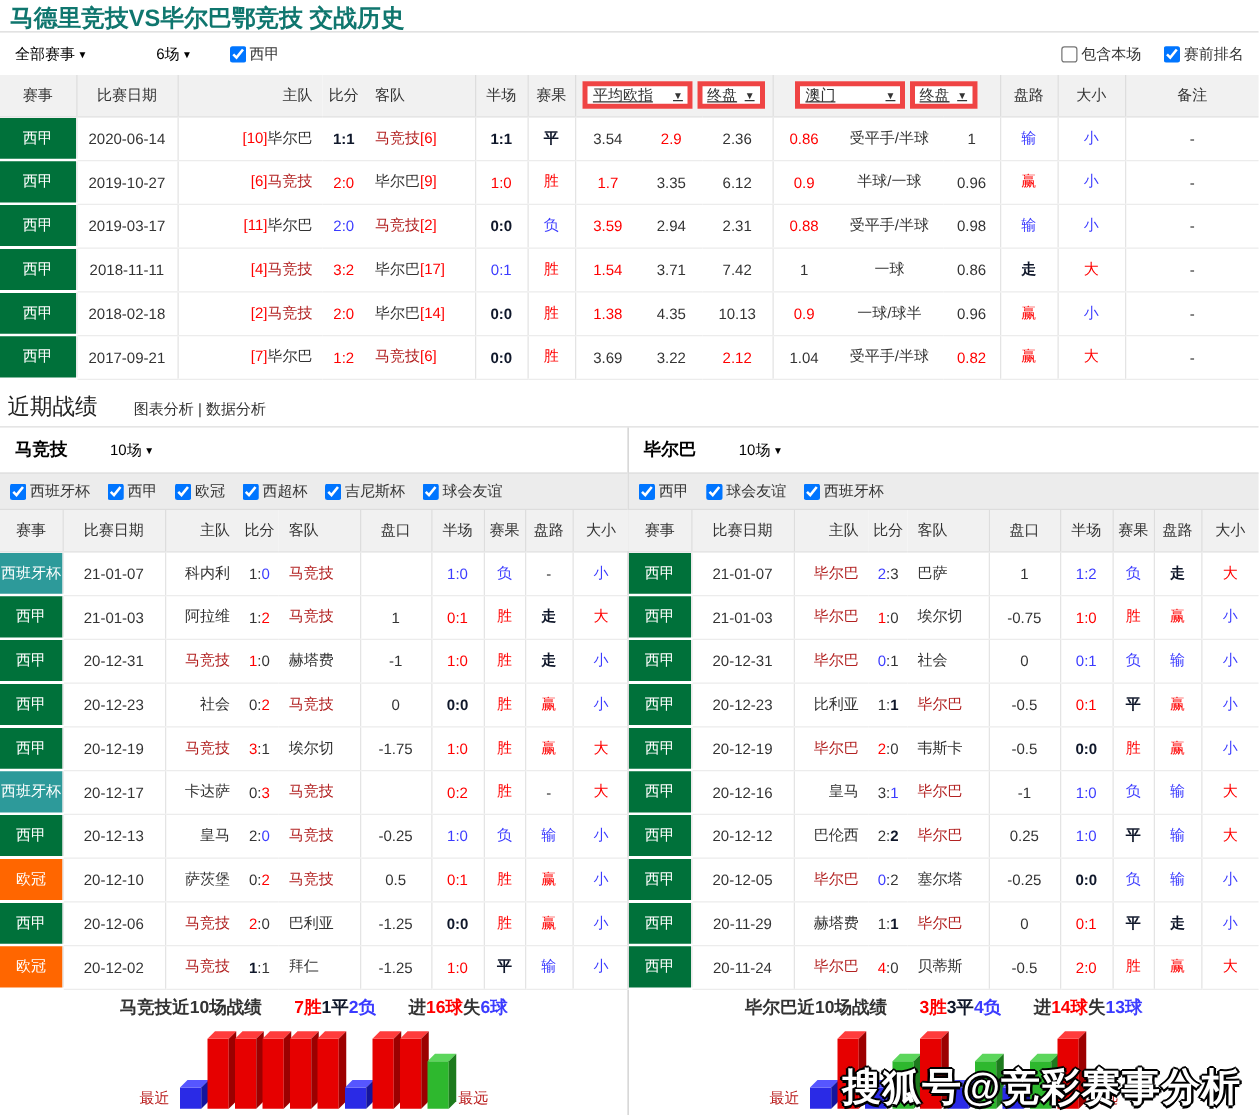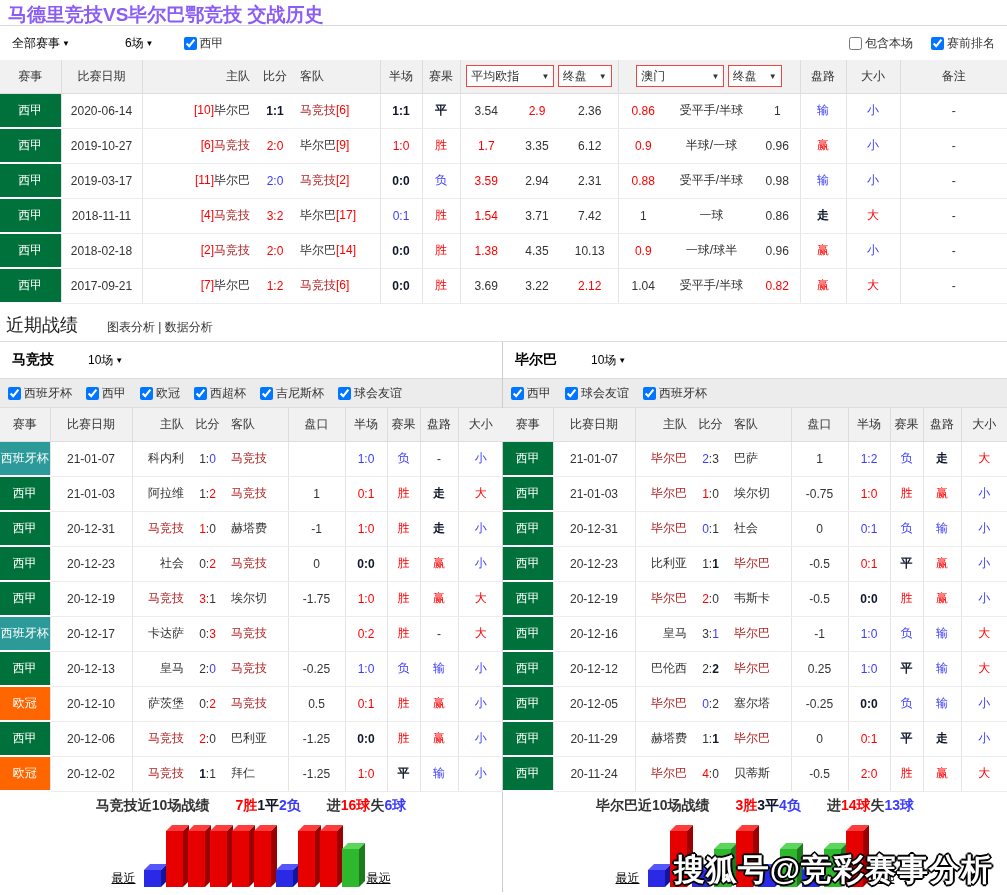--- a/index.html
+++ b/index.html
@@ -10,21 +10,21 @@
     font-family:"Liberation Sans","DejaVu Sans",sans-serif;
     font-size:12px;
   }
   
   .c-red{color:#f00;} .c-blue{color:#3b3bff;} .c-green{color:#0f172a;font-weight:bold;}
   .c-dark{color:#333;} .c-team{color:#b22222;}
   
   .lg-green{background:#00713a;} .lg-teal{background:#2d9a9a;} .lg-orange{background:#ff6600;}
 
   .titlebar{ padding:2px 8px 3px; border-bottom:1px solid #d9d9d9; display:flex; align-items:baseline; gap:12px; height:26px;}
-  .titlebar h1{ margin:0; font-size:19px; font-weight:bold; color:#8b5cf6; white-space:nowrap;}
+  .titlebar h1{ margin:0; font-size:19px; font-weight:bold; color:#0f766e; white-space:nowrap;}
   .summary{ font-size:12px; white-space:nowrap;}
 
   .filterbar{ height:34px; display:flex; align-items:center; padding:0 12px; justify-content:space-between;}
   .filterbar .left{ display:flex; align-items:center; }
   .filterbar .right{ display:flex; align-items:center; gap:18px;}
   .dd{ cursor:pointer; color:#000; white-space:nowrap;}
   .dd .arr{ font-size:8px; vertical-align:1px; margin-left:2px;}
   .gap1{margin-left:55px;} .gap2{margin-left:30px;}
   label.cb{ display:flex; align-items:center; gap:3px; cursor:pointer; white-space:nowrap;}
   input[type=checkbox]{ width:13px; height:13px; margin:0;}
@@ -32,21 +32,21 @@
   table{ border-collapse:collapse; table-layout:fixed; }
   #h2h-table{ width:1007px; border-bottom:1px solid #ddd;}
   th{ background:#f1f1f1; font-weight:normal; height:33px; border-bottom:1px solid #ddd; text-align:center; padding:0;}
   td{ height:35px; border-bottom:1px solid #ececec; text-align:center; padding:0; white-space:nowrap; overflow:hidden;}
   td.lg{ color:#fff; border-bottom:2px solid #fff;}
   .al-r{ text-align:right; padding-right:8px;}
   .al-l{ text-align:left; padding-left:8px;}
   .sep{ border-left:1px solid #e4e4e4;}
   th.sep{ border-left:1px solid #ddd;}
 
-  .selbox{ display:inline-flex; align-items:center; justify-content:space-between; border:1px solid #ef4444; background:#fff; height:22px; padding:0 4px; cursor:pointer; vertical-align:middle;}
+  .selbox{ display:inline-flex; align-items:center; justify-content:space-between; border:4px solid #ef4444; background:#fff; height:22px; padding:0 4px; cursor:pointer; vertical-align:middle;text-decoration:underline;}
   .selbox .arr{ font-size:8px; margin-left:4px;}
   .selbox.w-big{ width:88px;} .selbox.w-sm{ width:54px;}
 
   .recent-header{ padding:9px 6px 7px; display:flex; align-items:baseline; gap:29px; height:37px;}
   .recent-header .rt{ font-size:18px; color:#222;}
   .recent-header .links{ color:#333;}
   .recent-header .links a{ color:#333; text-decoration:none; cursor:pointer;}
 
   .panels{ display:flex; border-top:1px solid #ddd;}
   .panel{ width:504px;}
@@ -62,21 +62,21 @@
   .bars{ display:flex; align-items:flex-end; justify-content:center; gap:5px; height:66px; margin-top:4px;}
   .bar{ width:17px; position:relative;}
   .bar::before{ content:""; position:absolute; left:0; top:-6px; width:100%; height:6px; transform:skewX(-45deg); transform-origin:0 100%;}
   .bar::after{ content:""; position:absolute; left:100%; top:0; width:6px; height:100%; transform:skewY(-45deg); transform-origin:0 0;}
   .bar.b-win{ height:56px; background:#e60000;}
   .bar.b-win::before{ background:#ff3c3c;} .bar.b-win::after{ background:#9c0000;}
   .bar.b-draw{ height:38px; background:#2eb82e;}
   .bar.b-draw::before{ background:#5cd65c;} .bar.b-draw::after{ background:#1d7a1d;}
   .bar.b-loss{ height:17px; background:#2a2ae6;}
   .bar.b-loss::before{ background:#5656ff;} .bar.b-loss::after{ background:#15159c;}
-  .bar-label{ align-self:flex-end; font-size:12px; color:#000000; margin:0 3px;text-decoration:underline;}
+  .bar-label{ align-self:flex-end; font-size:12px; color:#b91c1c; margin:0 3px;}
 
   .watermark{ position:absolute; right:14px; bottom:4px; font-size:31px; font-weight:bold; color:#fff; letter-spacing:1px; white-space:nowrap; z-index:10;
     text-shadow:2px 0 #000,-2px 0 #000,0 2px #000,0 -2px #000,1px 1px #000,-1px -1px #000,1px -1px #000,-1px 1px #000;}
 </style>
 </head>
 <body>
 
 <div class="titlebar">
   <h1>马德里竞技VS毕尔巴鄂竞技 交战历史</h1>
   <span class="summary" id="summary-mount"></span>

